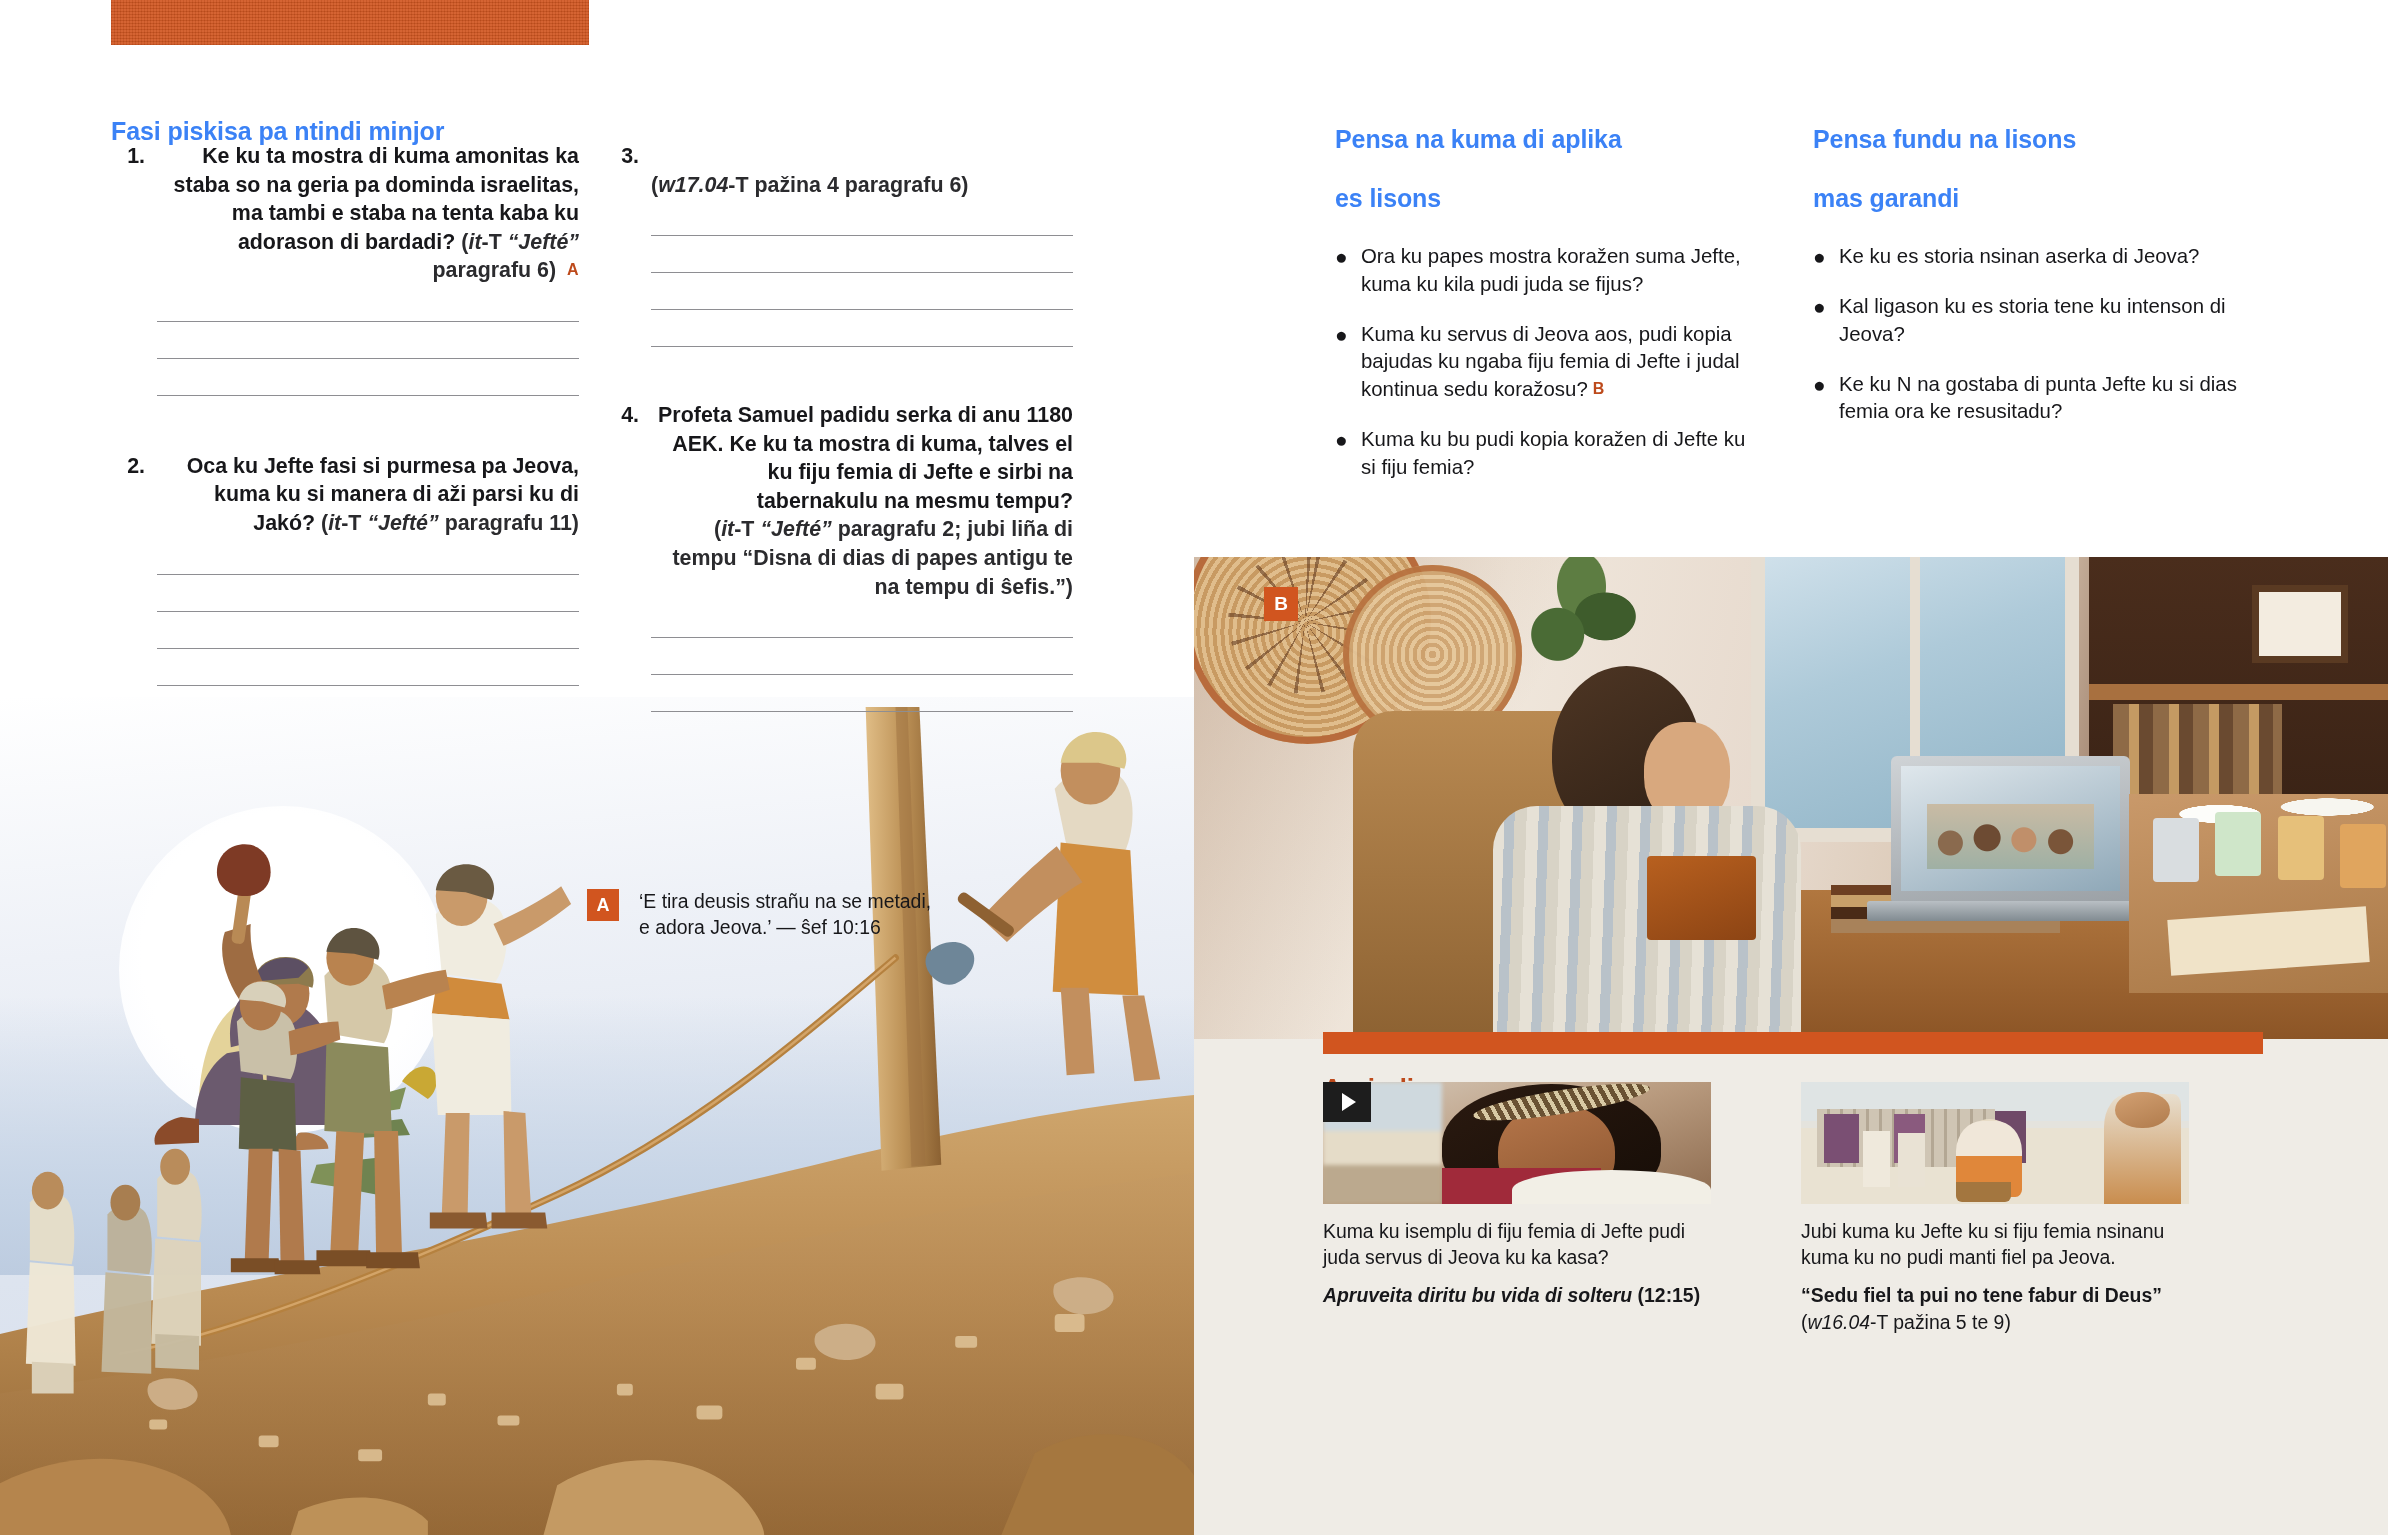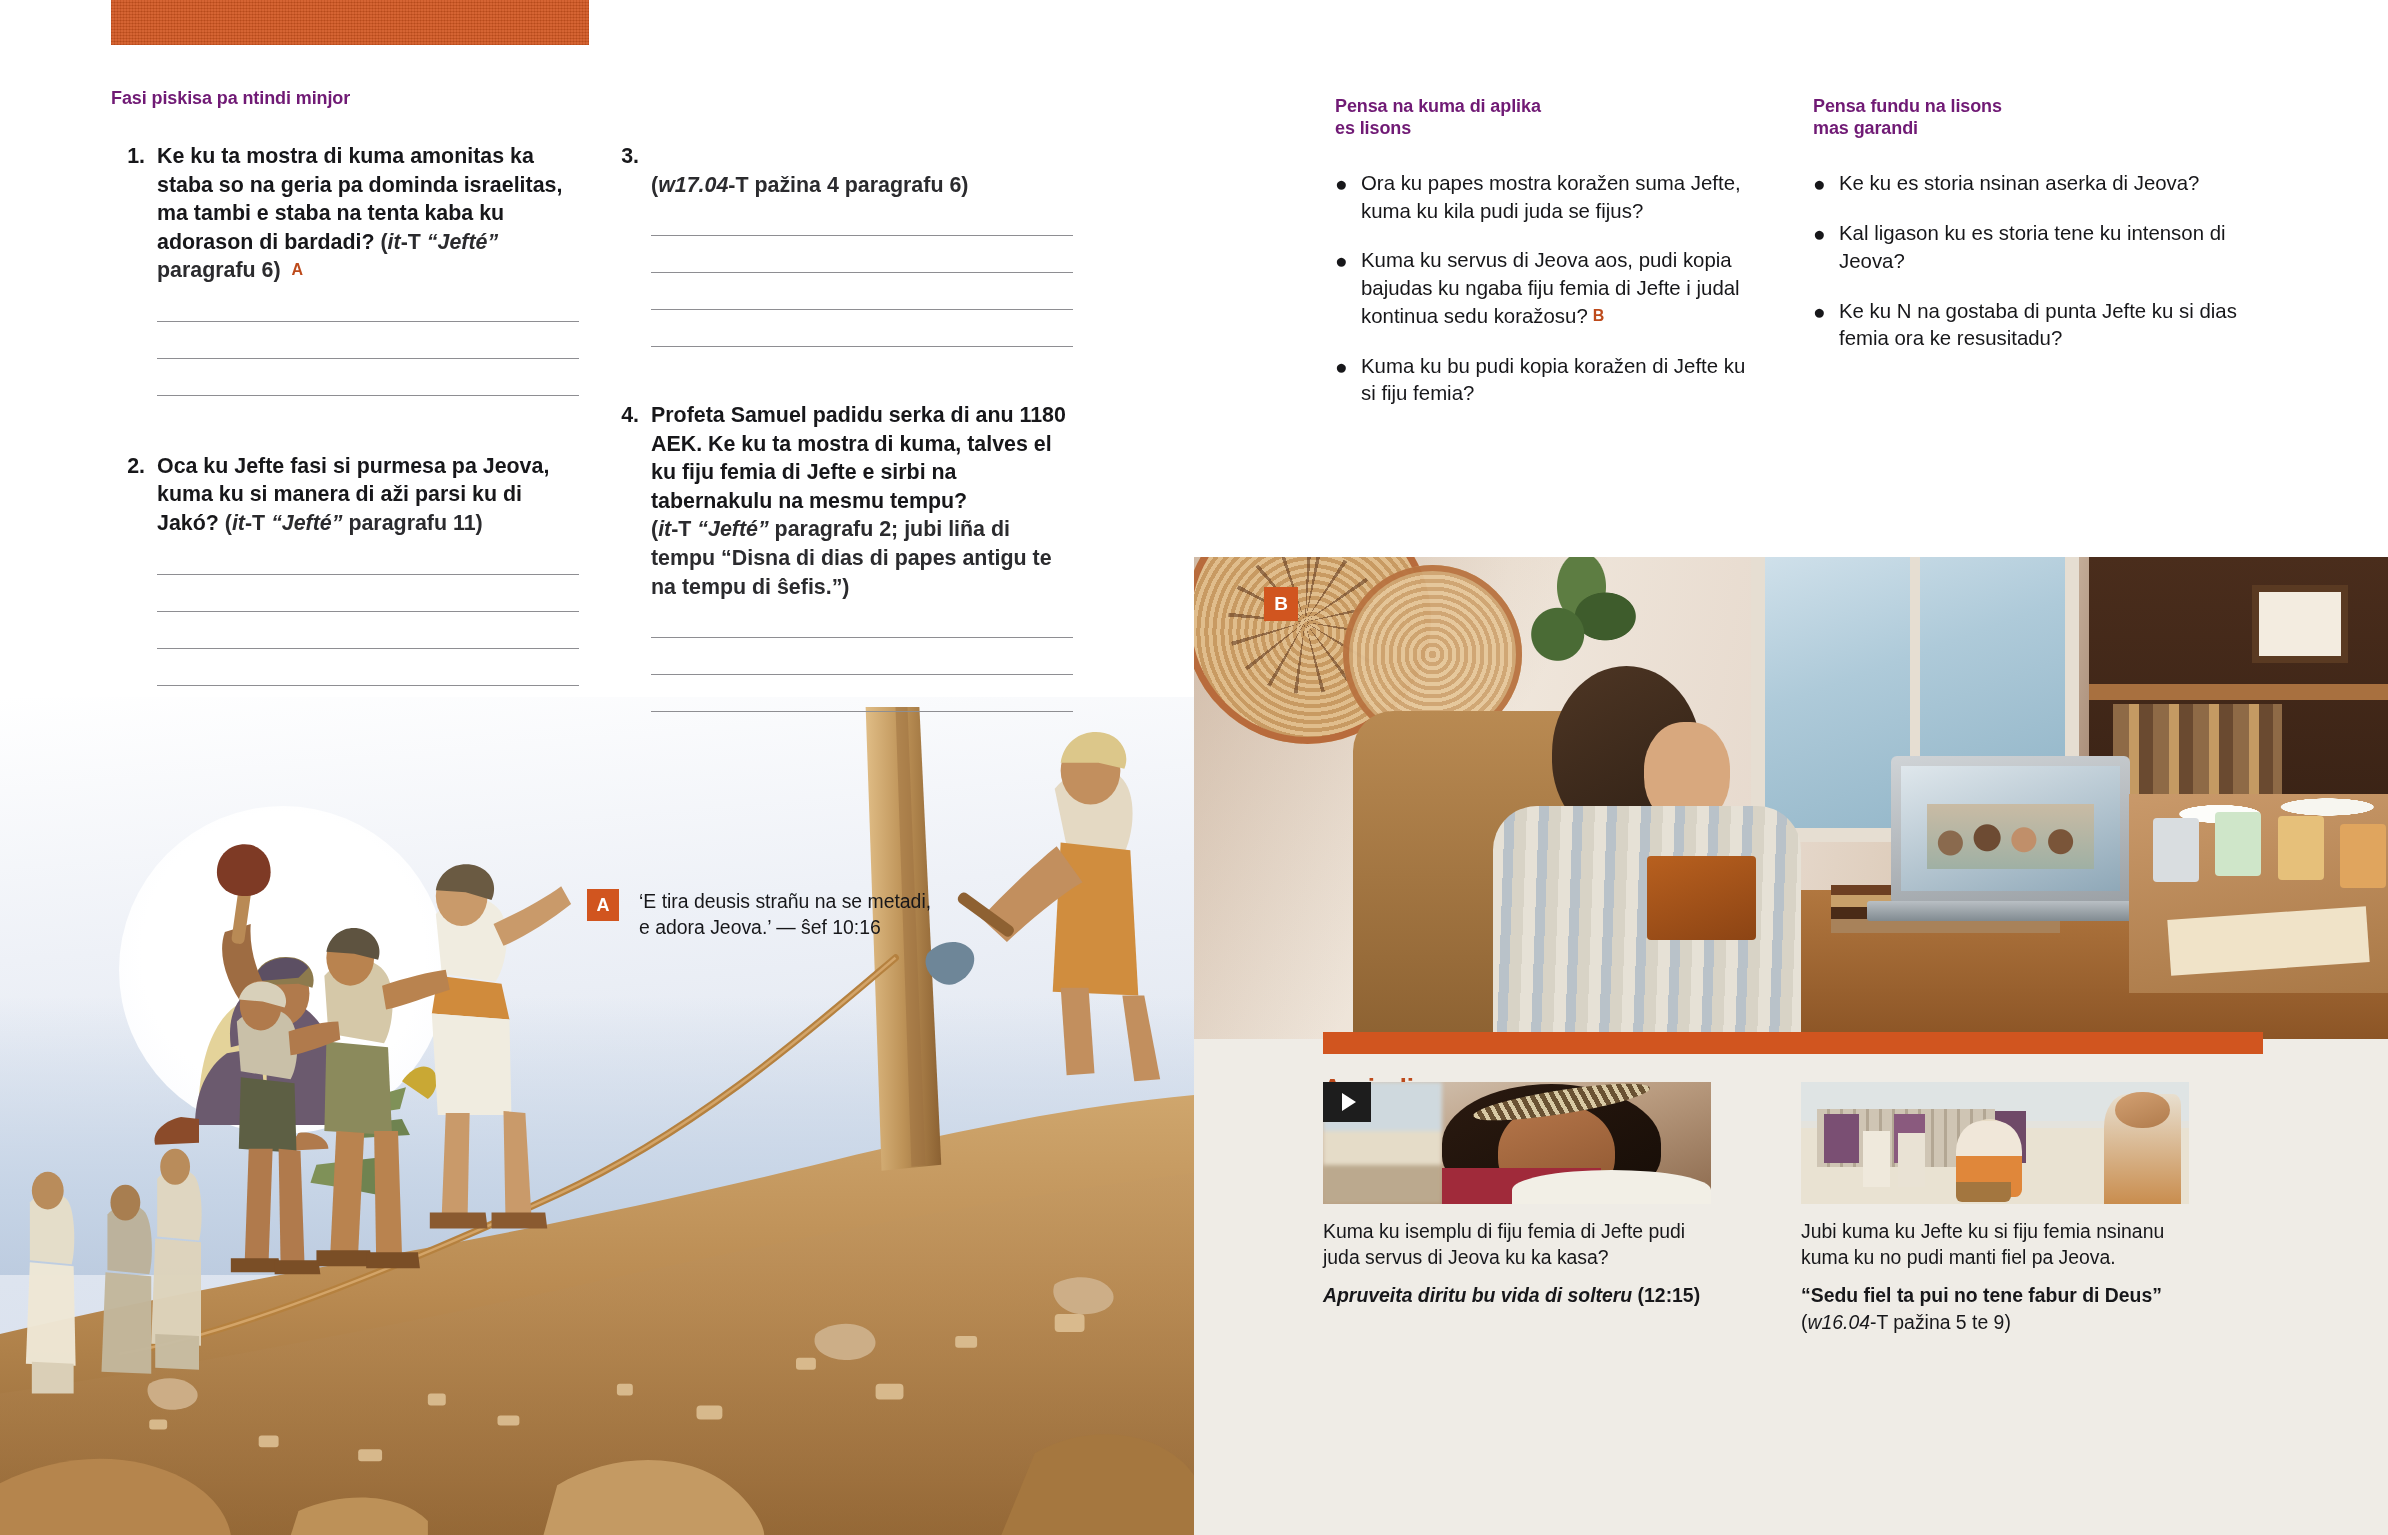--- a/index.html
+++ b/index.html
@@ -30,29 +30,30 @@
   .topbar{
     position:absolute;left:111px;top:-4px;width:478px;height:49px;
     background:
       repeating-linear-gradient(0deg,rgba(0,0,0,.07) 0 1px,rgba(255,255,255,.05) 1px 3px),
       repeating-linear-gradient(90deg,rgba(0,0,0,.06) 0 1px,rgba(255,255,255,.04) 1px 3px),
       #d1551f;
   }
 
   
   .sect-title{
-    color:#701a75;font-weight:bold;font-size:18px;line-height:1.22;
+    color:#3b82f6;font-weight:bold;font-size:25px;line-height:1.22;
     letter-spacing:-0.1px;
+    margin-top:28px;
   }
   .q-num{
     color:#17171a;font-weight:bold;font-size:21.4px;line-height:1.34;
     width:34px;flex:0 0 34px;text-align:right;padding-right:12px;
     box-sizing:content-box;
   }
-  .q-body{font-size:21.4px;line-height:1.335;color:#17171a;}
+  .q-body{font-size:21.4px;line-height:1.335;color:#17171a;text-align:right;}
   .q-body b{font-weight:bold;}
   .q-ref{font-weight:bold;color:#2b2b2e;}
   .q-ref i{font-style:italic;}
   .badge-inline{
     display:inline-block;color:#bd4a1b;font-weight:bold;font-size:16px;
     vertical-align:2px;margin-left:5px;letter-spacing:0.4px;
   }
 
   .rule{height:1px;background:#8e8e92;margin-top:36px;}
 

